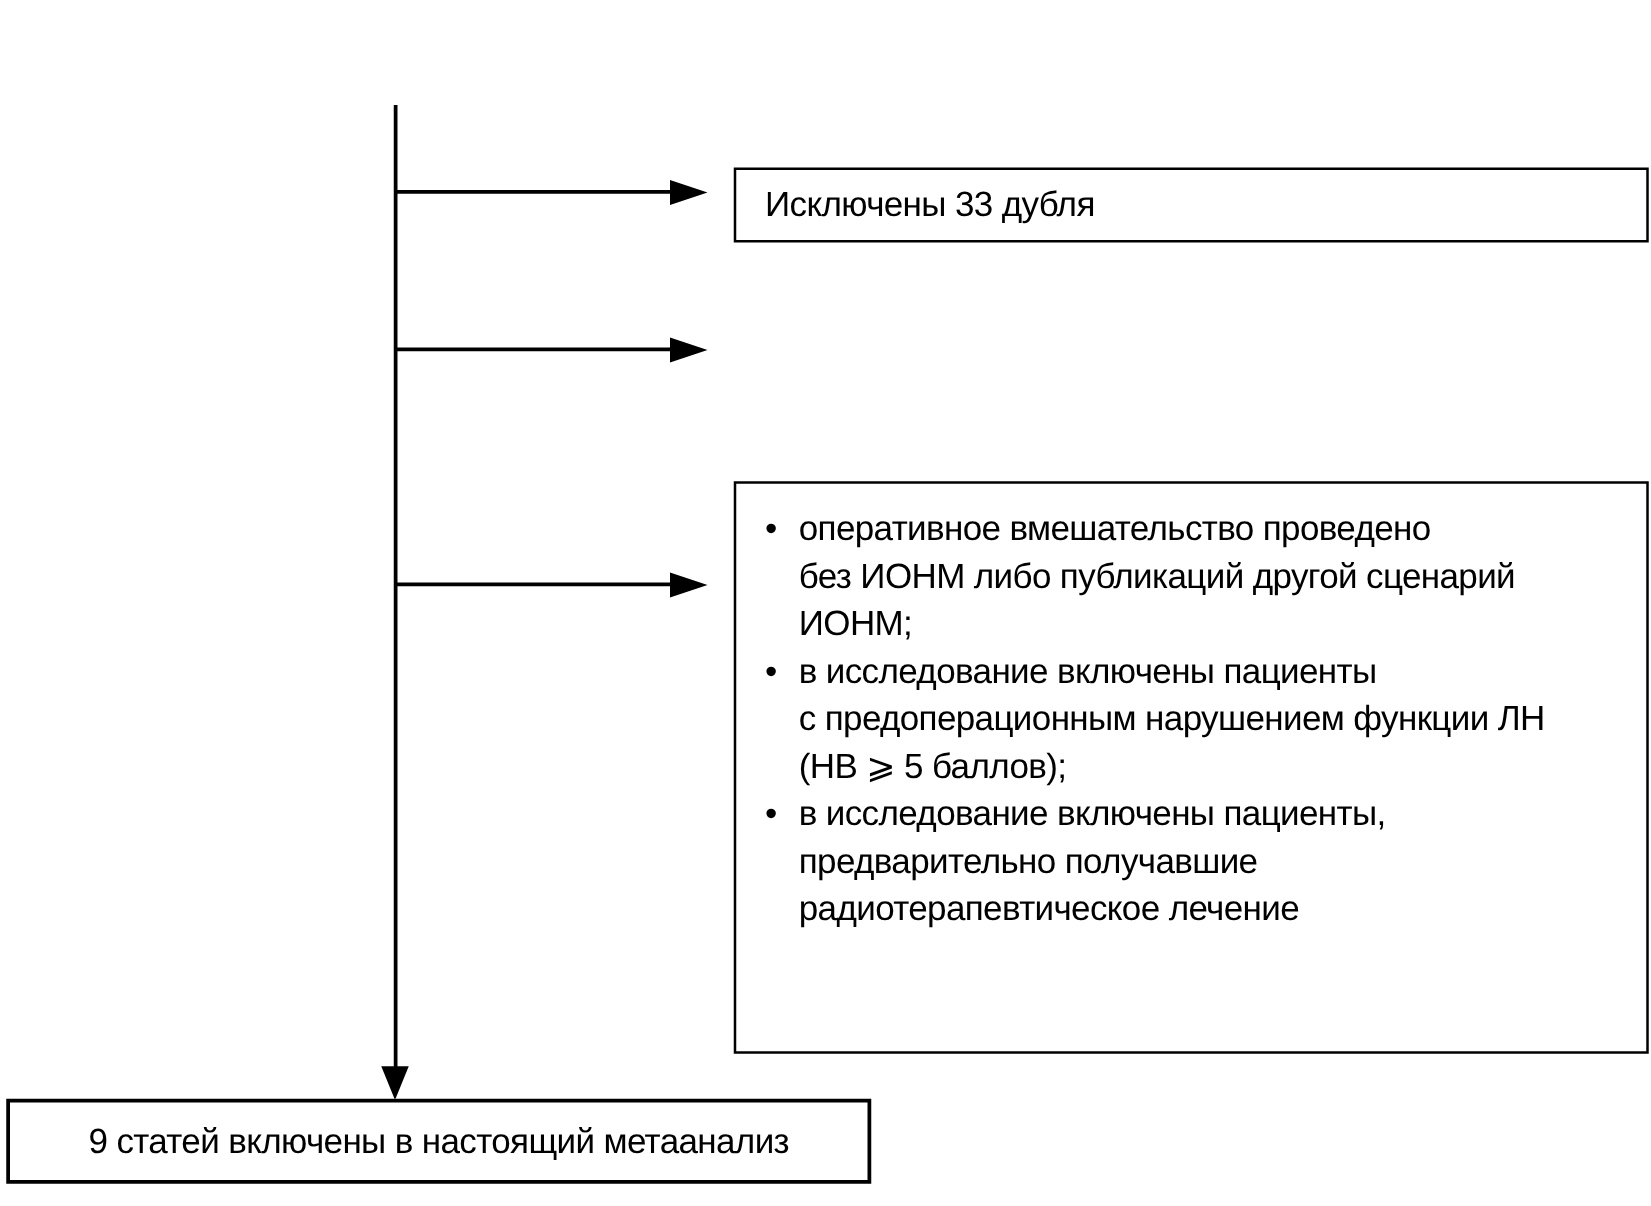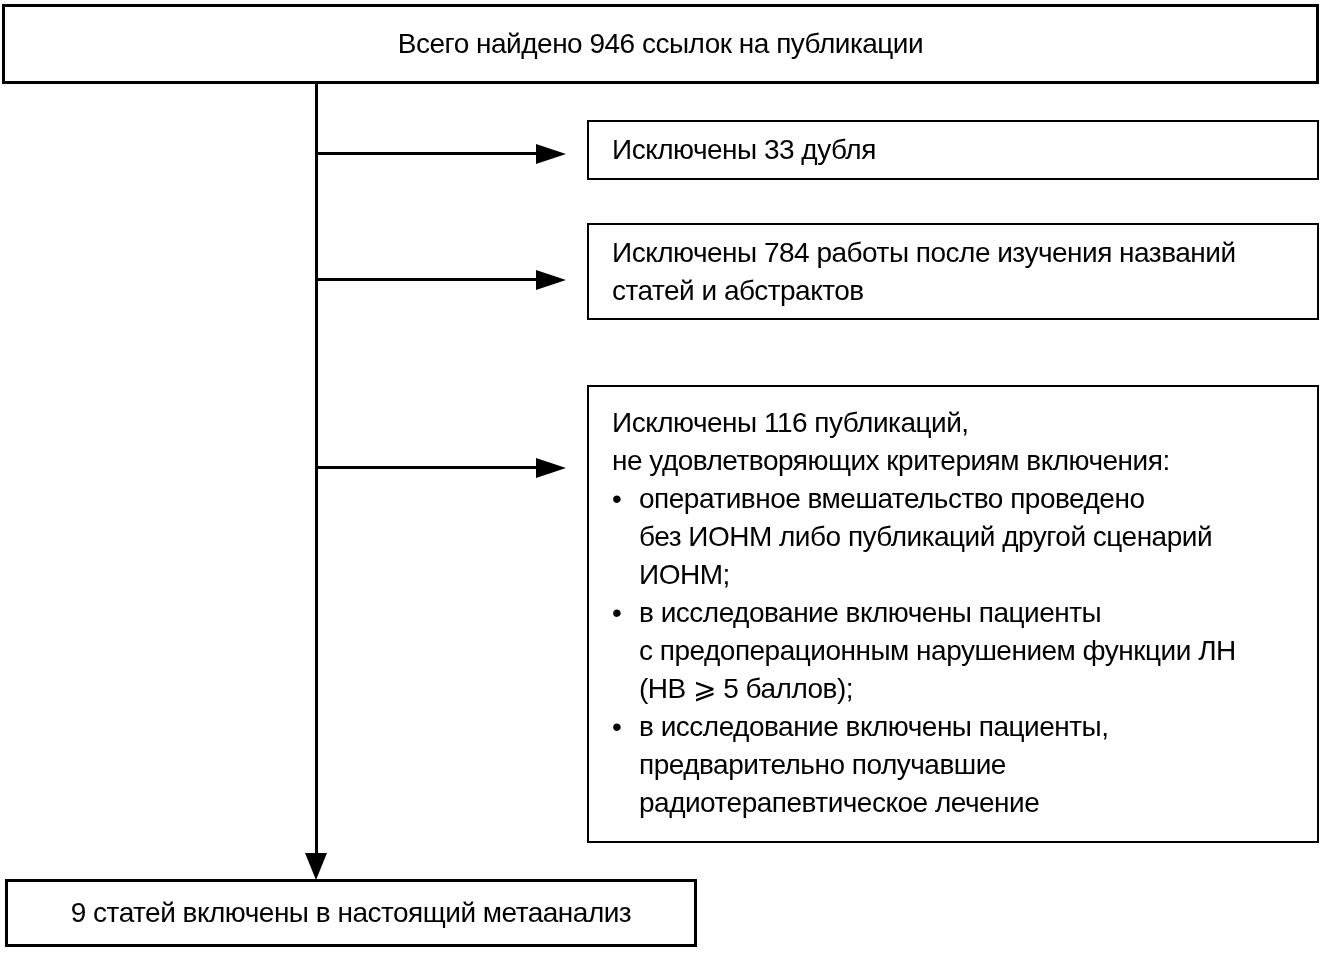--- a/index.html
+++ b/index.html
@@ -77,21 +77,21 @@
     top: 853px;
     width: 0;
     height: 0;
     border-left: 11px solid transparent;
     border-right: 11px solid transparent;
     border-top: 27px solid var(--line);
   }
 
   
   .node-top    { left: 2px;   top: 4px;   width: 1317px; height: 80px; }
-  .node-excl1  { left: 587px; top: 120px; width: 732px;  height: 60px; }
+  .node-excl1  { left: 587px; top: 134px; width: 732px;  height: 60px; }
   .node-excl2  { left: 587px; top: 223px; width: 732px;  height: 97px; }
   .node-excl3  { left: 587px; top: 385px; width: 732px;  height: 458px; padding: 17px 23px; }
   .node-bottom { left: 5px;   top: 879px; width: 692px;  height: 68px; }
 
   .shaft-1 { top: 152px; }
   .arrow-1 { top: 144px; }
   .shaft-2 { top: 278px; }
   .arrow-2 { top: 270px; }
   .shaft-3 { top: 466px; }
   .arrow-3 { top: 458px; }
@@ -101,45 +101,36 @@
     flex: 0 0 27px;
     width: 27px;
   }
   .bullet-text { flex: 1 1 auto; }
 </style>
 </head>
 <body>
 
 <div class="stage">
 
-  <div class="box box--thick node-top center-text">
-    <span>Всего найдено 946 ссылок на публикации</span>
-  </div>
 
   <div class="vline"></div>
   <div class="arrow-down"></div>
 
   <div class="hshaft shaft-1"></div>
   <div class="arrow-right arrow-1"></div>
   <div class="box node-excl1 left-text">
     <span class="prelines">Исключены 33 дубля</span>
   </div>
 
   <div class="hshaft shaft-2"></div>
   <div class="arrow-right arrow-2"></div>
-  <div class="box node-excl2 left-text">
-    <span class="prelines">Исключены 784 работы после изучения названий
-статей и абстрактов</span>
-  </div>
 
   <div class="hshaft shaft-3"></div>
   <div class="arrow-right arrow-3"></div>
   <div class="box node-excl3">
-    <div class="prelines">Исключены 116 публикаций,
-не удовлетворяющих критериям включения:</div>
     <div class="bullet-row">
       <span class="bullet-marker">•</span>
       <span class="bullet-text prelines">оперативное вмешательство проведено
 без ИОНМ либо публикаций другой сценарий
 ИОНМ;</span>
     </div>
     <div class="bullet-row">
       <span class="bullet-marker">•</span>
       <span class="bullet-text prelines">в исследование включены пациенты
 с предоперационным нарушением функции ЛН

